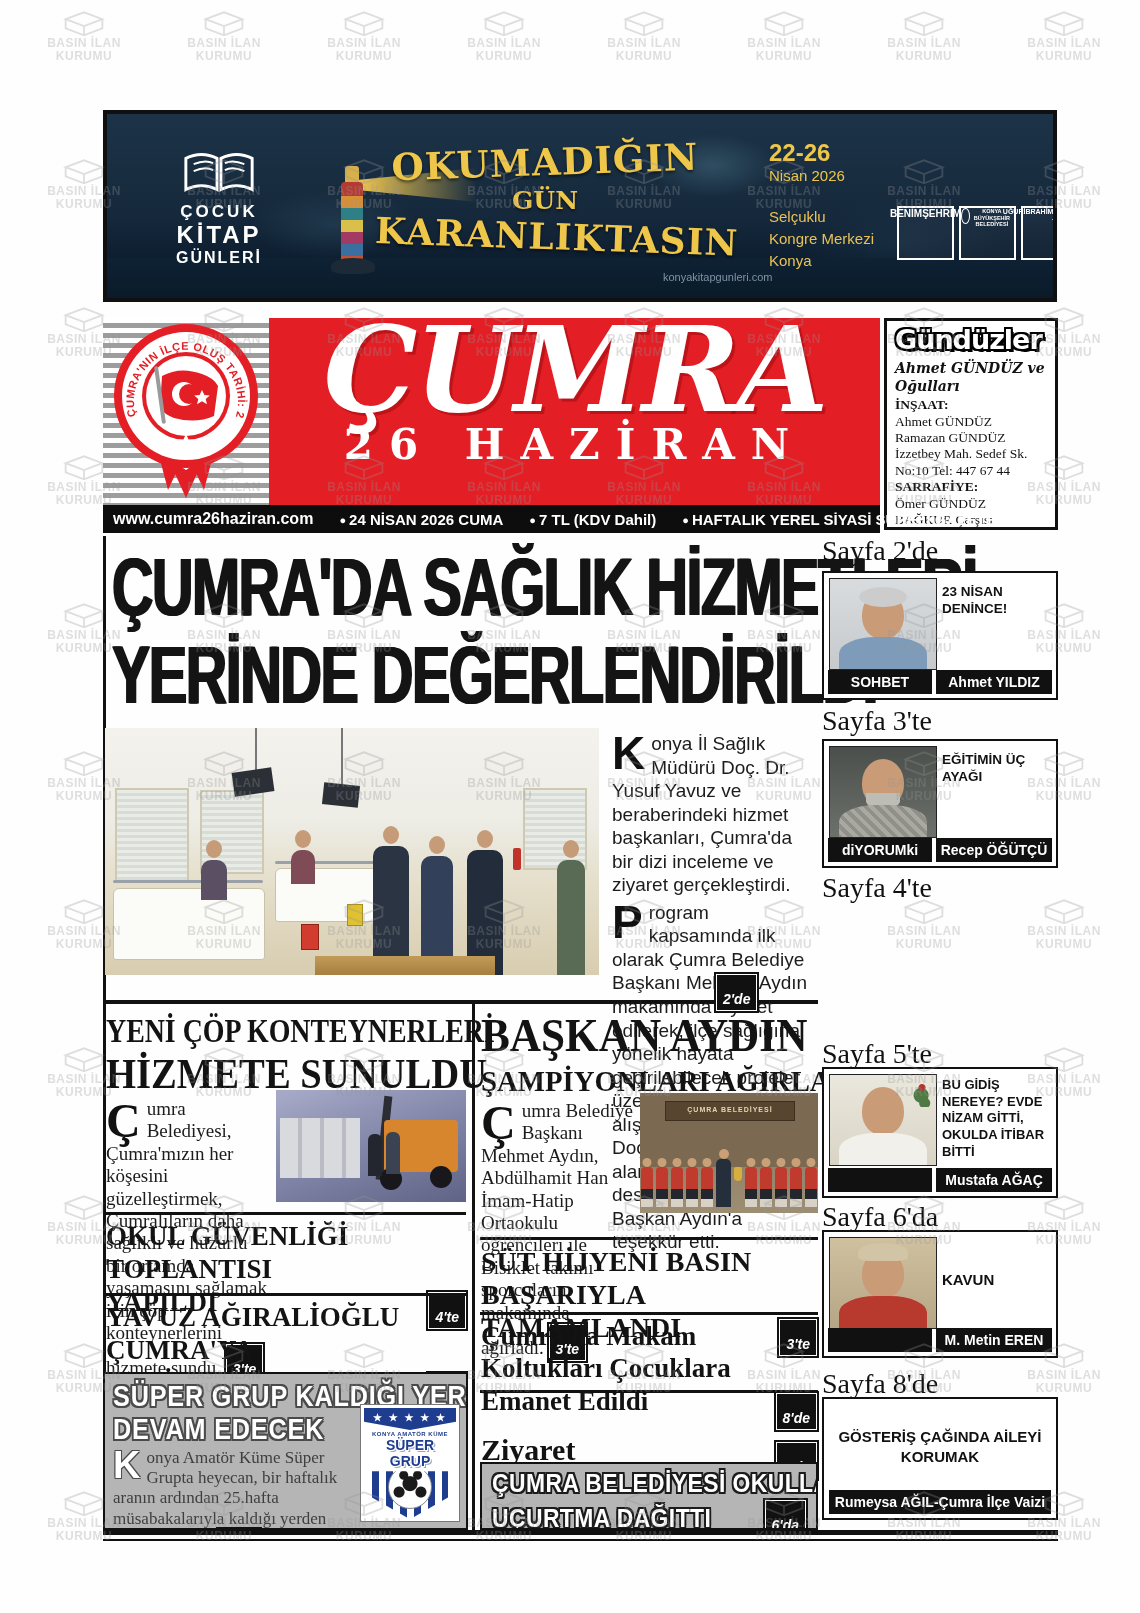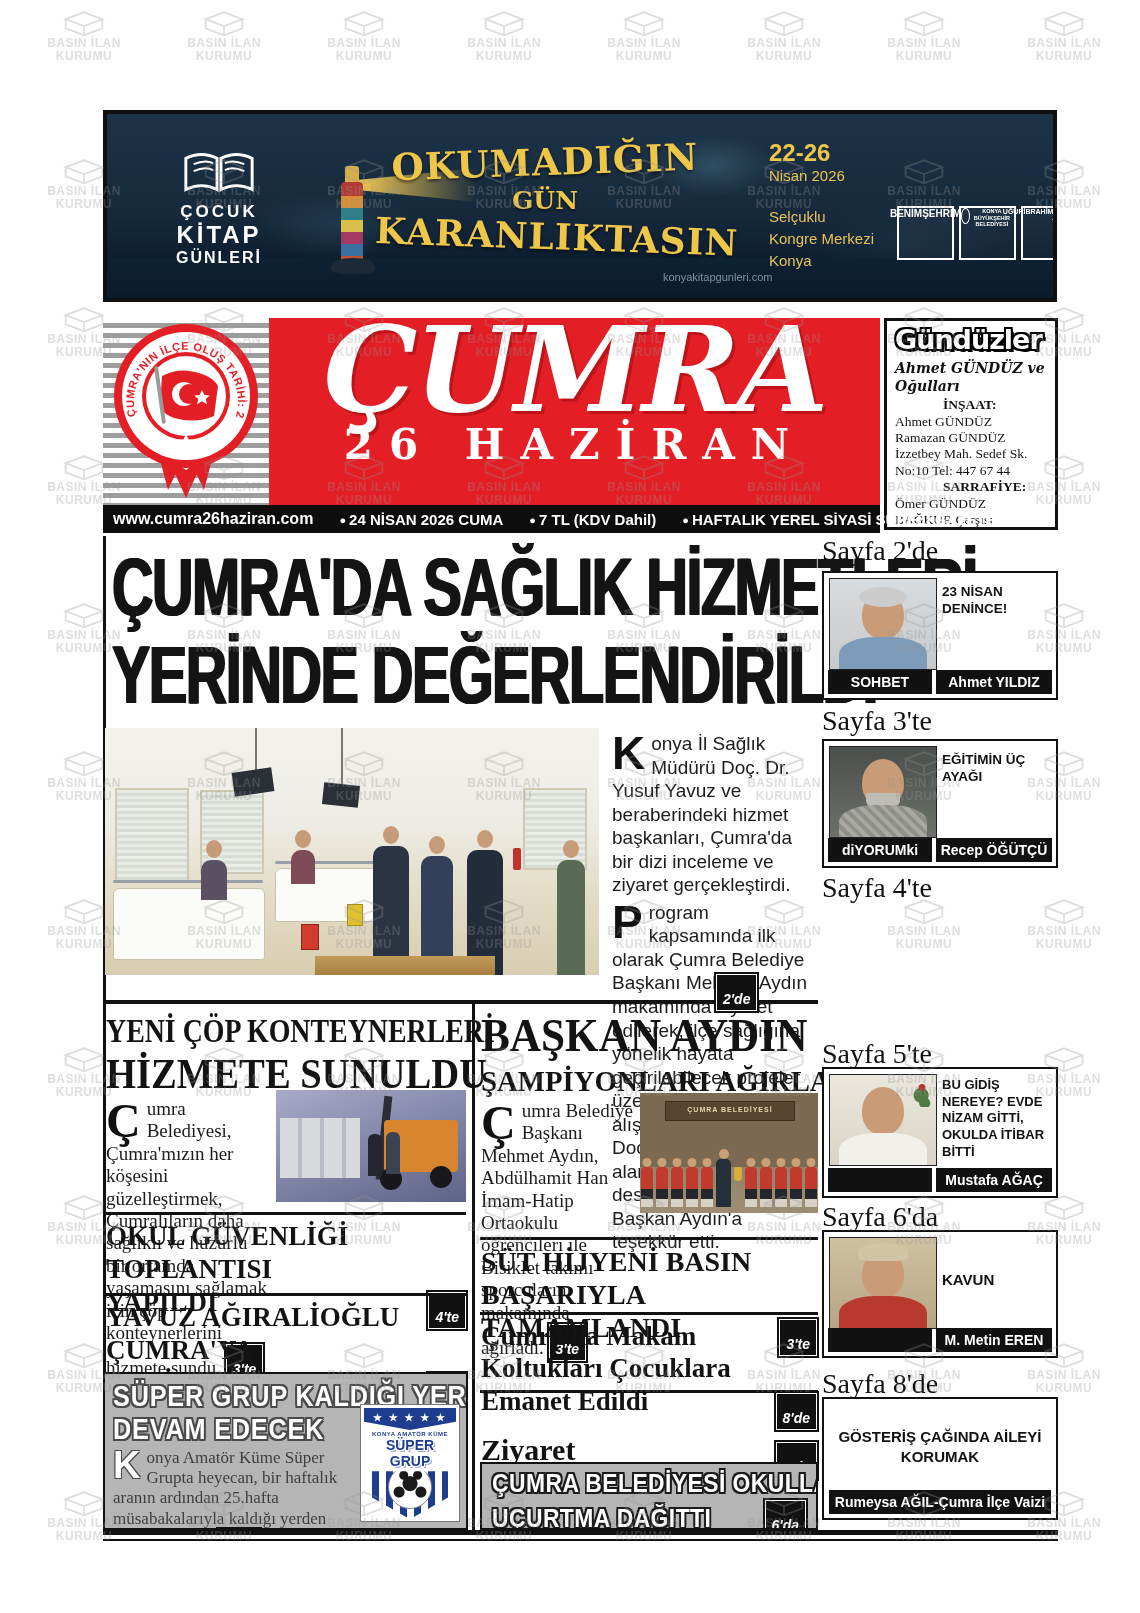--- a/index.html
+++ b/index.html
@@ -62,21 +62,21 @@
   #red-box{left:269px;top:318px;width:611px;height:187px;background:#e41e25;text-align:center;overflow:hidden;}
   .np-title{font:italic 900 118px/1.02 "DejaVu Serif",serif;color:#fff;letter-spacing:-3px;margin-top:-8px;
             text-shadow:3px 3px 0 rgba(120,0,0,.35);}
   .np-sub{font:700 42px/1 "DejaVu Serif",serif;color:#fff;letter-spacing:16px;margin-top:-6px;}
   #gunduzler{left:884px;top:318px;width:174px;height:212px;background:#fff;border:3px solid #111;
              box-sizing:border-box;padding:4px 8px;overflow:hidden;}
   .gz-brand{font:900 27px/1.1 "DejaVu Sans",sans-serif;color:#fff;letter-spacing:-1px;
             text-shadow:-2px -2px 0 #000,2px -2px 0 #000,-2px 2px 0 #000,2px 2px 0 #000,-2px 0 0 #000,2px 0 0 #000,0 -2px 0 #000,0 2px 0 #000,3px 3px 0 #000;}
   .gz-owner{font:italic 700 14px/1.3 "DejaVu Serif",serif;margin:4px 0 2px;}
   .gz-line{font:400 13.5px/1.22 "Liberation Serif",serif;}
-  .gz-label{font-weight:700;margin-left:48px;}
+  .gz-label{font-weight:700;}
   #dateline{left:103px;top:505px;width:777px;height:28px;background:#0d0d0d;color:#fff;
             display:flex;align-items:center;box-sizing:border-box;padding:0 10px;}
   .dl-web{font:700 16px/1 "Liberation Sans",sans-serif;margin-right:26px;}
   .dl-item{font:700 15px/1 "Liberation Sans",sans-serif;margin-right:26px;white-space:nowrap;}
   .dl-item::before{content:"● ";font-size:11px;position:relative;top:-1px;}
 
   
   .vline{background:#111;}
   .hline{background:#111;}
   .badge{display:inline-block;background:#111;color:#fff;font:italic 700 14px/1.2 "Liberation Sans",sans-serif;

